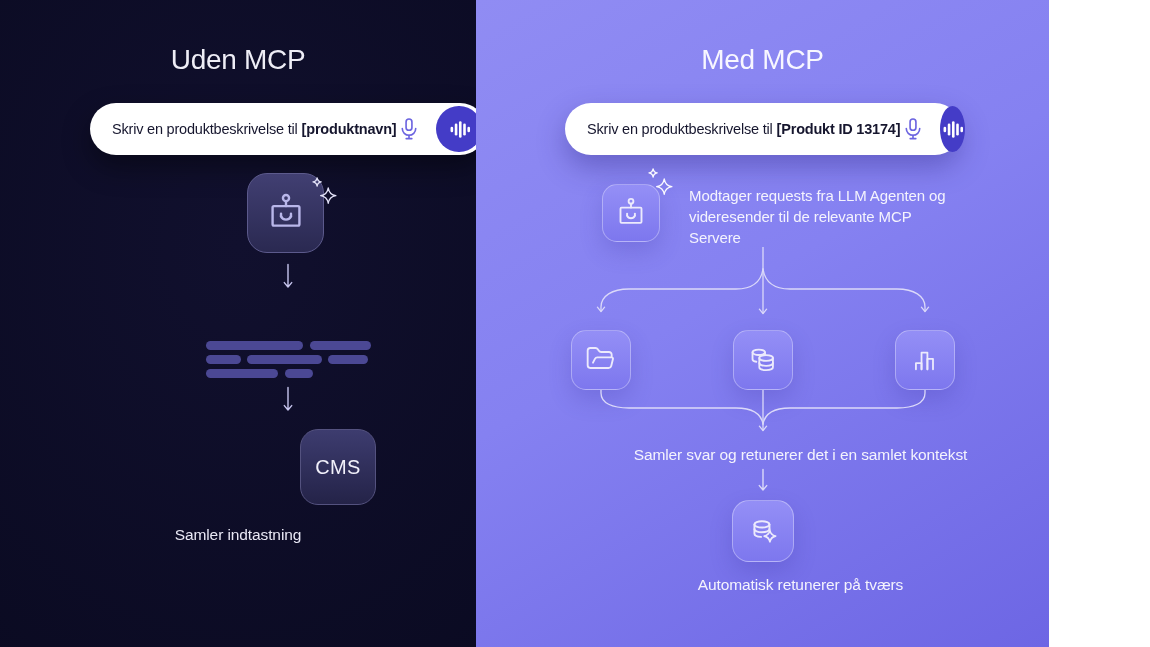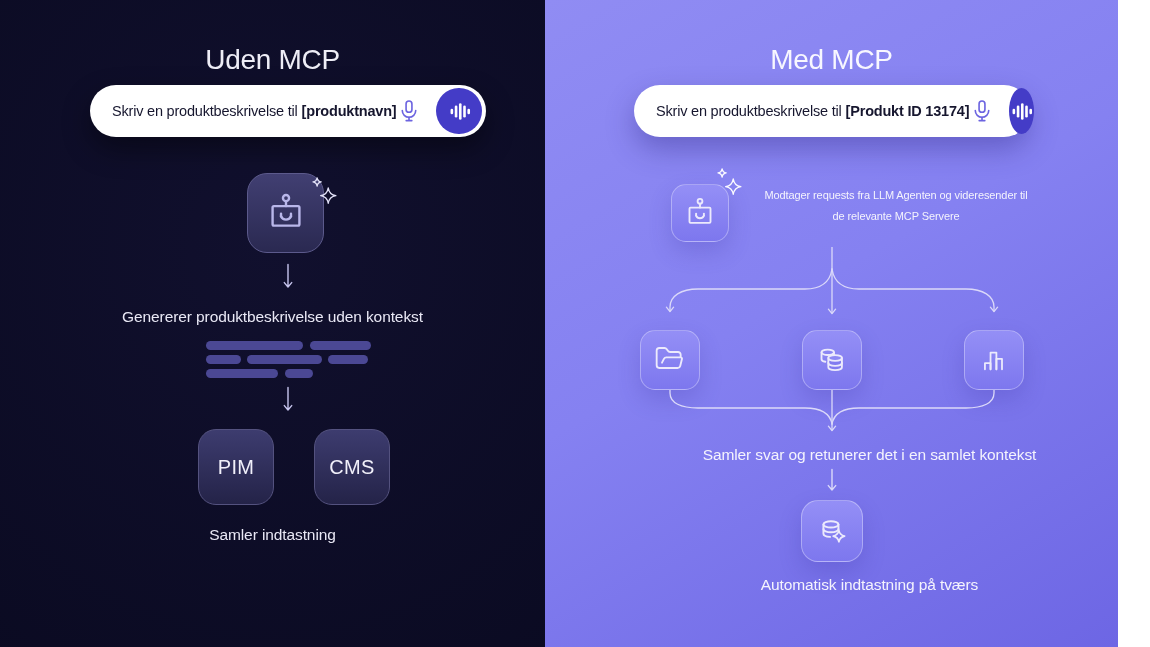--- a/index.html
+++ b/index.html
@@ -6,38 +6,38 @@
   html,body { width:1150px; height:647px; }
   body {
     font-family:"Liberation Sans", sans-serif;
     overflow:hidden;
   }
   .stage { position:relative; width:1150px; height:647px; display:flex; }
 
   
   .panel { position:relative; height:647px; overflow:hidden; }
   .panel-left {
-    width:545px;
+    width:476px;
     background:radial-gradient(95% 85% at 50% 38%, #11102e 0%, #0a0a21 100%);
   }
   .panel-right {
     width:573px;
     background:linear-gradient(150deg, #908cf3 0%, #8581f1 45%, #6d66e4 100%);
   }
 
   .title {
     position:absolute; top:44px; left:0; width:100%;
     text-align:center; font-size:28px; font-weight:500; letter-spacing:-0.3px;
   }
   .panel-left .title { color:#eeedf6; }
   .panel-right .title { color:#f8f7ff; }
 
   
   .pill {
-    position:absolute; top:85px; height:52px; width:396px;
+    position:absolute; top:103px; height:52px; width:396px;
     background:#ffffff; border-radius:26px;
     display:flex; align-items:center;
     padding:0 4px 0 22px;
   }
   .panel-left .pill { left:90px; box-shadow:0 12px 28px rgba(0,0,0,.40); }
   .panel-right .pill { left:89px; box-shadow:0 12px 28px rgba(45,38,130,.38); }
   .pill-text { flex:1; font-size:14.5px; color:#16162e; white-space:nowrap; letter-spacing:-0.2px; }
   .pill-text .hl { font-weight:700; margin-left:4px; }
   .mic-btn { width:26px; height:26px; margin-right:14px; display:flex; align-items:center; justify-content:center; cursor:pointer; }
   .voice-btn {
@@ -71,21 +71,21 @@
 
   .caption {
     position:absolute; left:0; width:100%; text-align:center;
     font-size:15.5px; letter-spacing:-0.1px;
   }
   .panel-left .caption { color:#e9e8f5; }
   .panel-right .caption { color:#f4f3fd;margin-left:38px; }
 
   .agent-note {
     position:absolute; left:213px; top:185px; width:276px;
-    font-size:11px; line-height:21px; color:#f4f3fd; letter-spacing:-0.1px;text-align:center;
+    font-size:15px; line-height:21px; color:#f4f3fd; letter-spacing:-0.1px;
   }
 
   
   .skeleton { position:absolute; left:206px; top:341px; width:165px; }
   .skel-row { display:flex; margin-bottom:5px; }
   .skel-bar { height:9px; border-radius:5px; background:#4b4894; margin-right:7px; }
   .skel-bar:last-child { margin-right:0; }
 
   
   svg.connector, svg.arrow { position:absolute; }
@@ -154,21 +154,20 @@
         </svg>
     </div>
     <svg class="sparkles" style="left:304px; top:176px;" width="44" height="44" viewBox="0 0 44 44">
         <use href="#sparkle-pair"></use>
       </svg>
 
     <svg class="arrow" style="left:282px; top:263px;" width="12" height="28" viewBox="0 0 12 28">
       <path d="M6 1.5v22M2.3 19.6 6 24l3.7-4.4" fill="none" class="stroke-l" stroke="#c7c5ee" stroke-width="1.4" stroke-linecap="round" stroke-linejoin="round"></path>
     </svg>
 
-    <div class="caption" style="top:308px;">Genererer produktbeskrivelse uden kontekst</div>
 
     <div class="skeleton">
       <div class="skel-row">
         <div class="skel-bar" style="width:97px;"></div>
         <div class="skel-bar" style="width:61px;"></div>
       </div>
       <div class="skel-row">
         <div class="skel-bar" style="width:35px; margin-right:6px;"></div>
         <div class="skel-bar" style="width:75px; margin-right:6px;"></div>
         <div class="skel-bar" style="width:40px;"></div>
@@ -176,24 +175,21 @@
       <div class="skel-row">
         <div class="skel-bar" style="width:72px;"></div>
         <div class="skel-bar" style="width:28px;"></div>
       </div>
     </div>
 
     <svg class="arrow" style="left:282px; top:386px;" width="12" height="28" viewBox="0 0 12 28">
       <path d="M6 1.5v22M2.3 19.6 6 24l3.7-4.4" fill="none" stroke="#c7c5ee" stroke-width="1.4" stroke-linecap="round" stroke-linejoin="round"></path>
     </svg>
 
-    <div class="sys-tile" style="left:198px;">
-      <span>PIM</span>
-    </div>
-    <div class="sys-tile" style="left:314px;">
+    <div class="sys-tile" style="left:300px;">
       <span>CMS</span>
     </div>
 
     <div class="caption" style="top:526px;">Samler indtastning</div>
   </div>
 
   <div class="panel panel-right">
 
     <div class="title">Med MCP</div>
 
@@ -282,15 +278,15 @@
         <g fill="none" stroke="#eceafc" stroke-width="1.3" stroke-linecap="round">
           <ellipse cx="11.3" cy="7.6" rx="5" ry="2.1"></ellipse>
           <path d="M6.3 7.6v6.2c0 1.05 1.9 1.95 4.4 2.1"></path>
           <path d="M16.3 7.6v3.2"></path>
           <path d="M6.3 10.8c0 1.05 2.1 2 5 2 2.9 0 5-.95 5-2"></path>
         </g>
         <path d="M16.6 11.6c.46 2.3 1.5 3.34 3.8 3.8-2.3.46-3.34 1.5-3.8 3.8-.46-2.3-1.5-3.34-3.8-3.8 2.3-.46 3.34-1.5 3.8-3.8z" fill="#847ef1" stroke="#eceafc" stroke-width="1.1" stroke-linejoin="round"></path>
       </svg>
     </div>
 
-    <div class="caption" style="top:576px;">Automatisk indtastning på tværs</div>
+    <div class="caption" style="top:576px;">Automatisk retunerer på tværs</div>
   </div>
 </div>
 
 </body></html>

